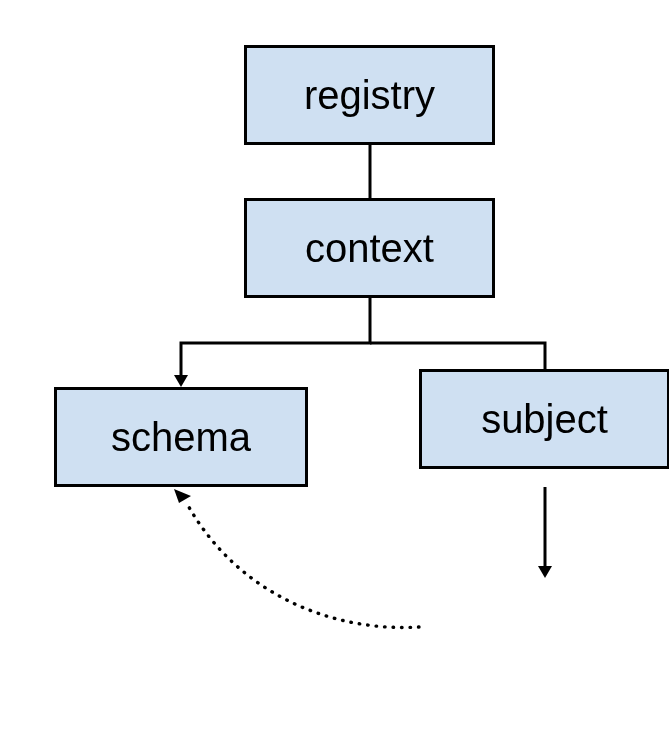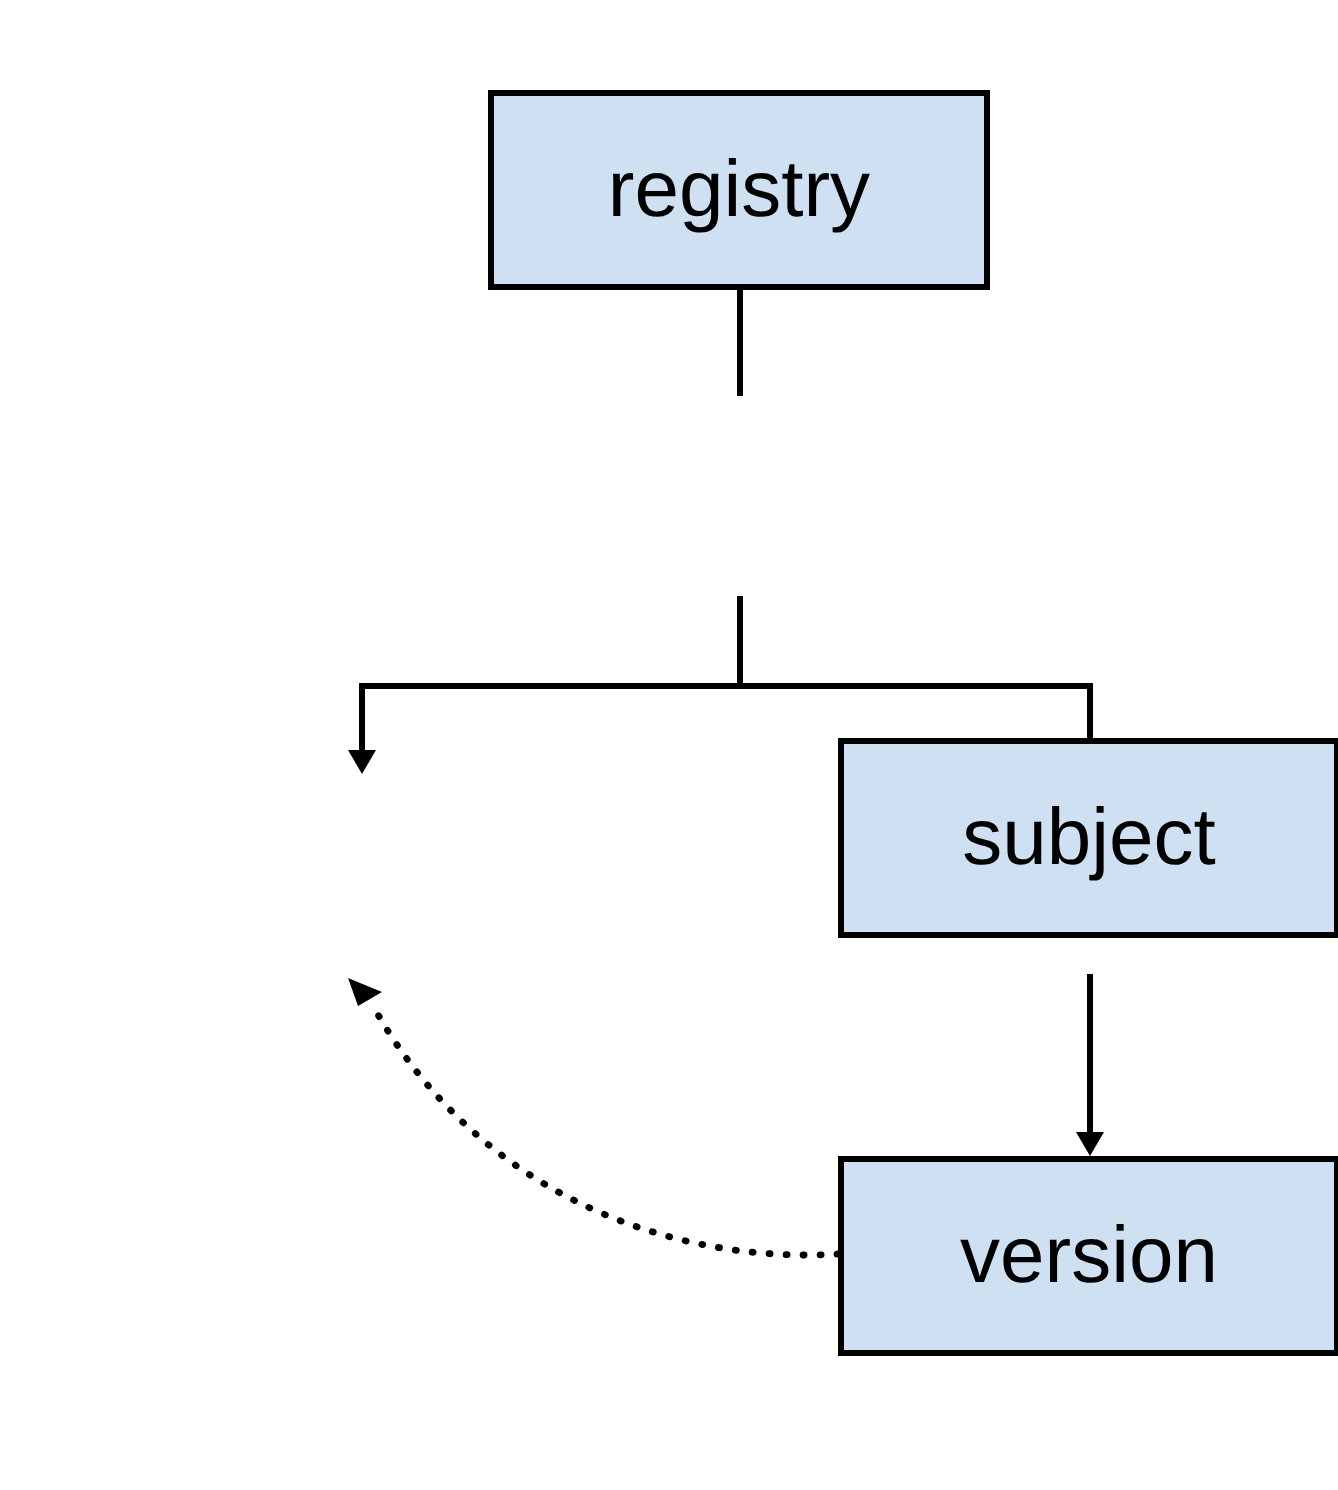--- a/index.html
+++ b/index.html
@@ -79,23 +79,26 @@
     <g>
       <path d="M 379 627 C 300 632 200 600 146 502" fill="none" stroke="#000000" stroke-width="3.4" stroke-linecap="round" stroke-dasharray="0.5 8"></path>
       <path d="M 134 489 L 151 496 L 139 503 z" fill="#000000"></path>
     </g>
   </svg>
 
   <div class="node" style="left:204px; top:45px; width:251px; height:100px;">
     <span class="node-label">registry</span>
   </div>
 
+  <div class="node" style="left:204px; top:198px; width:251px; height:100px;">
+    <span class="node-label">context</span>
+  </div>
 
+  <div class="node" style="left:14px; top:387px; width:254px; height:100px;">
+    <span class="node-label">schema</span>
+  </div>
 
   <div class="node" style="left:379px; top:369px; width:251px; height:100px;">
     <span class="node-label">subject</span>
   </div>
 
-  <div class="node" style="left:379px; top:578px; width:251px; height:100px;">
-    <span class="node-label">version</span>
-  </div>
 
 </div>
 
 </body></html>

